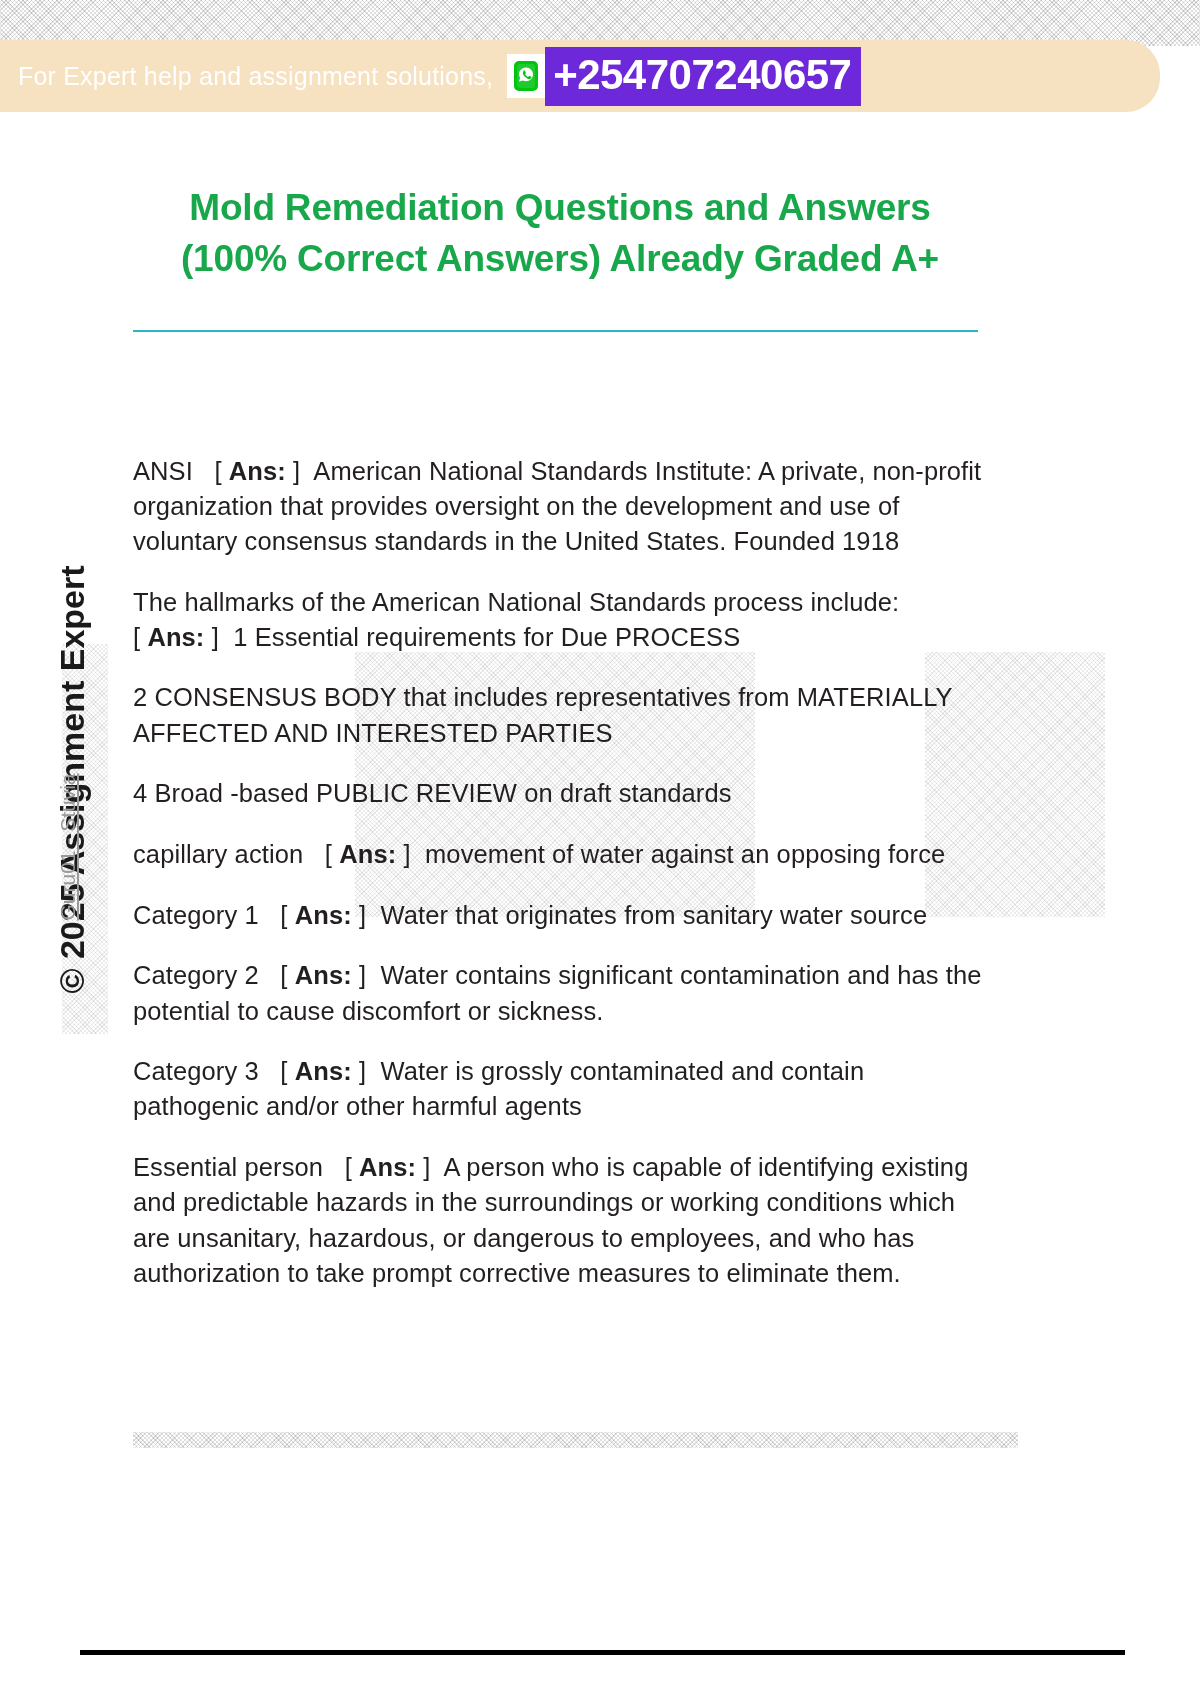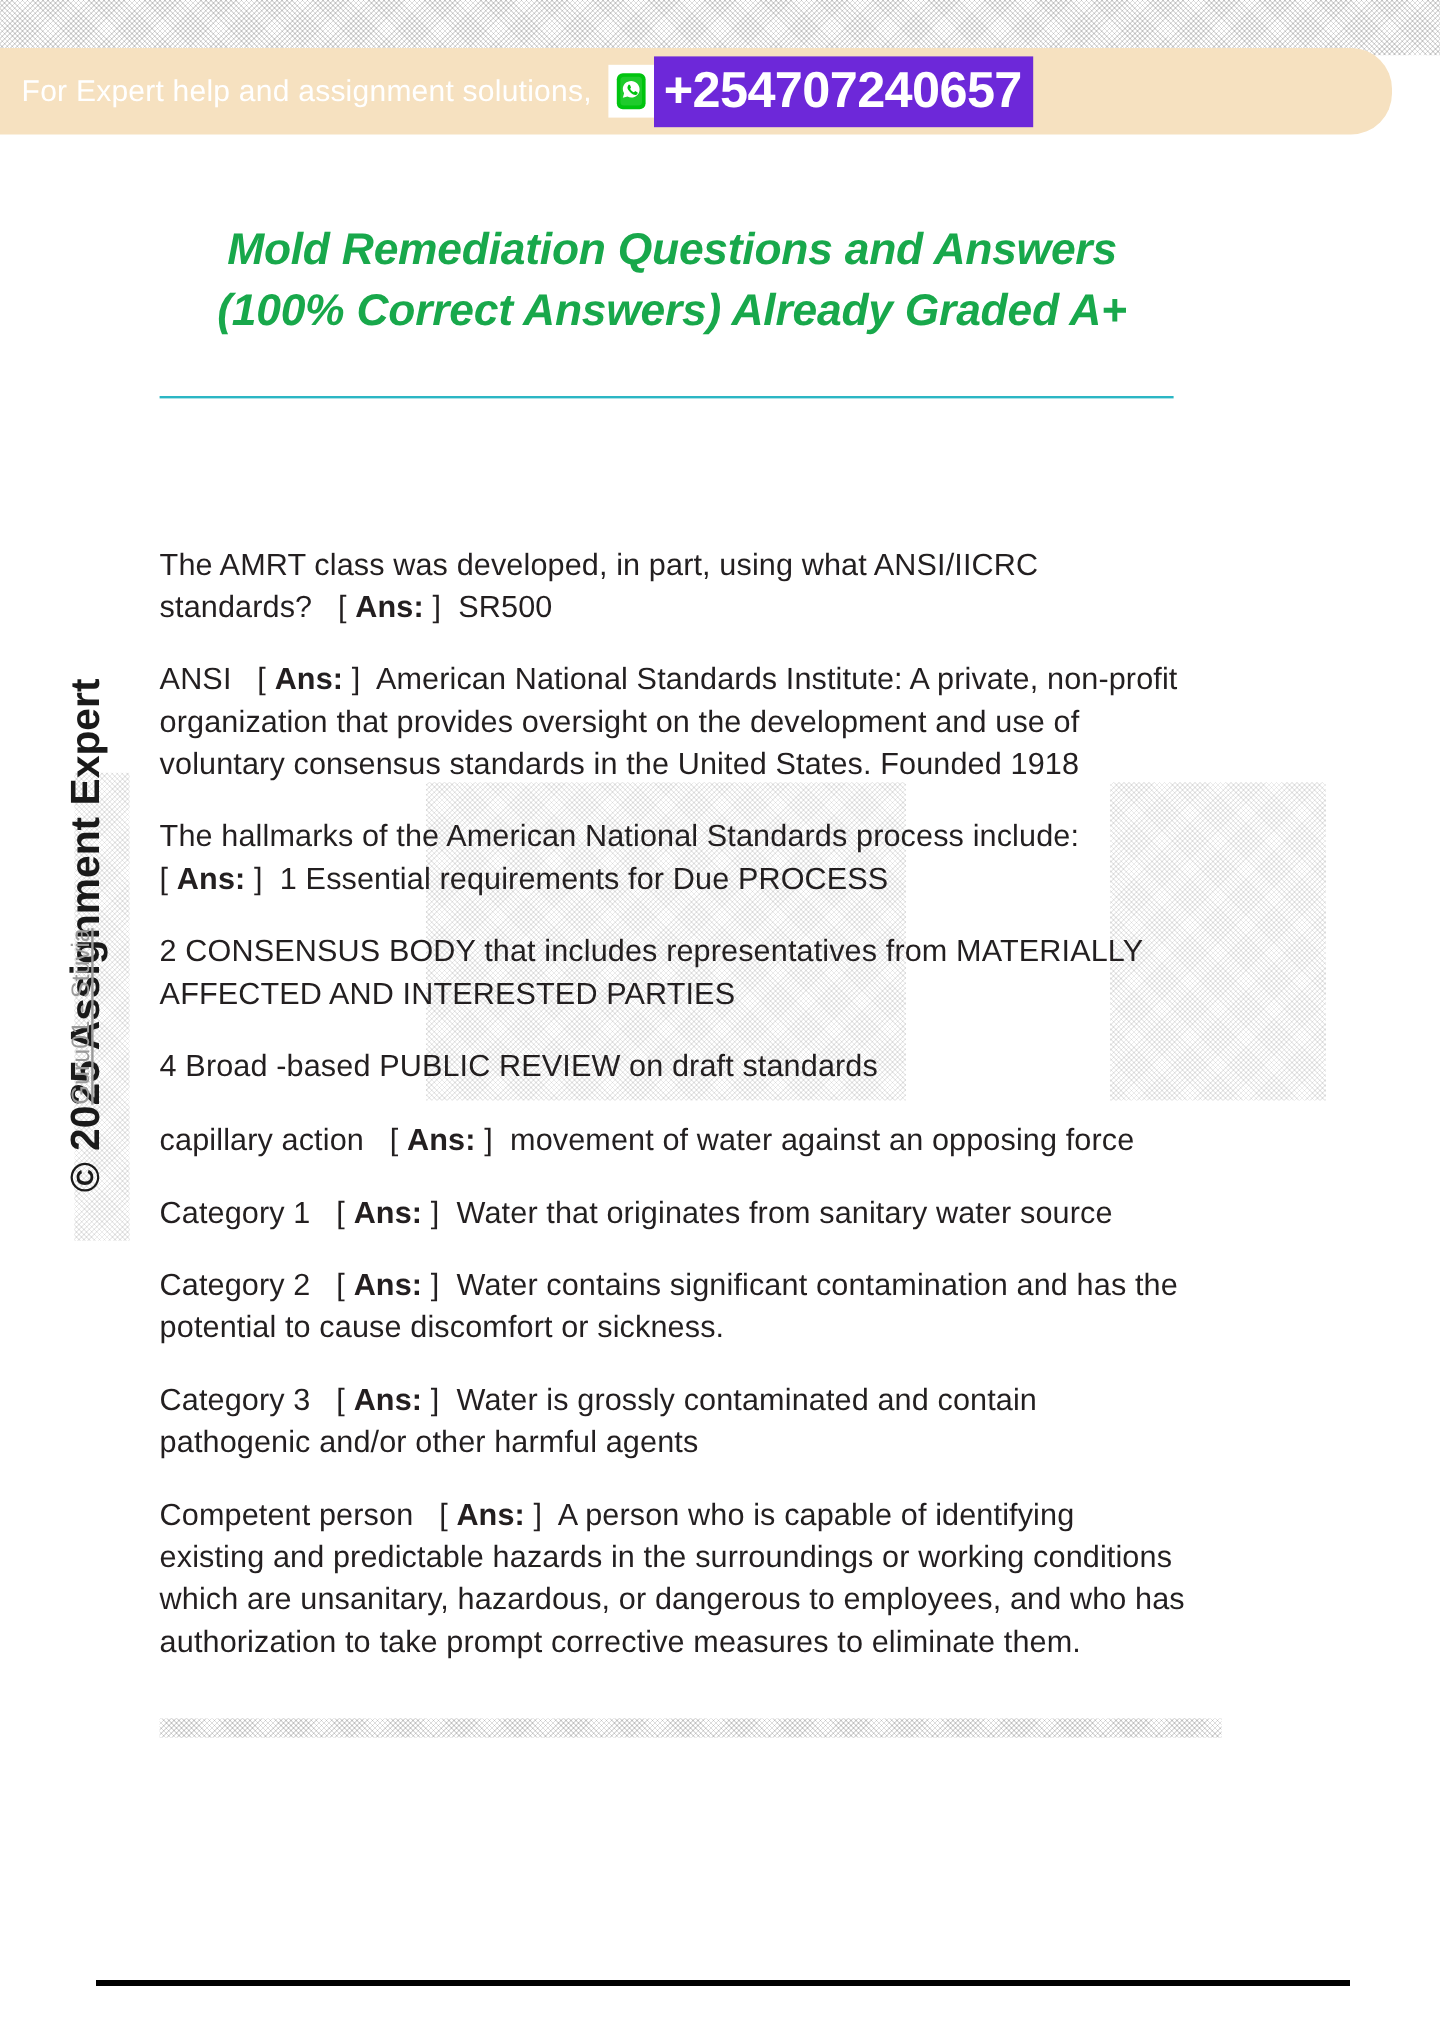--- a/index.html
+++ b/index.html
@@ -127,21 +127,20 @@
     position: absolute;
     left: 140px; top: 182px;
     width: 840px;
     text-align: center;
     color: #18a84b;
     font-size: 37px;
     font-weight: bold;
     line-height: 1.39;
     letter-spacing: -0.2px;
     font-family: "Liberation Sans", sans-serif;
-    font-style: italic;
   }
   #title-rule {
     position: absolute;
     left: 133px; top: 330px;
     width: 845px; height: 0;
     border-top: 2px solid #2bb6c4;
   }
 
   
   #doc-body {
@@ -212,25 +211,20 @@
   <div id="author-vertical">Guru01 - Stuvia</div>
 </div>
 
 <div id="doc-title">Mold Remediation Questions and Answers (100% Correct Answers) Already Graded A+</div>
 <div id="title-rule"></div>
 
 <div id="wm-body-1" class="wm-patch hatch-light"></div>
 <div id="wm-body-2" class="wm-patch hatch-light"></div>
 
 <div id="doc-body">
-  <p class="qa-block">
-    <span>The AMRT class was developed, in part, using what ANSI/IICRC standards?</span>
-    <span class="bracket">&nbsp; [&nbsp;</span><span class="ans-tag">Ans:</span><span class="bracket">&nbsp;]&nbsp;</span>
-    <span>SR500</span>
-  </p>
 
   <p class="qa-block">
     <span>ANSI</span>
     <span class="bracket">&nbsp; [&nbsp;</span><span class="ans-tag">Ans:</span><span class="bracket">&nbsp;]&nbsp;</span>
     <span>American National Standards Institute: A private, non-profit organization that provides oversight on the development and use of voluntary consensus standards in the United States. Founded 1918</span>
   </p>
 
   <p class="qa-block">
     <span>The hallmarks of the American National Standards process include:</span>
     <span class="bracket">&nbsp; [&nbsp;</span><span class="ans-tag">Ans:</span><span class="bracket">&nbsp;]&nbsp;</span>
@@ -263,21 +257,21 @@
     <span>Water contains significant contamination and has the potential to cause discomfort or sickness.</span>
   </p>
 
   <p class="qa-block">
     <span>Category 3</span>
     <span class="bracket">&nbsp; [&nbsp;</span><span class="ans-tag">Ans:</span><span class="bracket">&nbsp;]&nbsp;</span>
     <span>Water is grossly contaminated and contain pathogenic and/or other harmful agents</span>
   </p>
 
   <p class="qa-block">
-    <span>Competent person</span>
+    <span>Essential person</span>
     <span class="bracket">&nbsp; [&nbsp;</span><span class="ans-tag">Ans:</span><span class="bracket">&nbsp;]&nbsp;</span>
     <span>A person who is capable of identifying existing and predictable hazards in the surroundings or working conditions which are unsanitary, hazardous, or dangerous to employees, and who has authorization to take prompt corrective measures to eliminate them.</span>
   </p>
 </div>
 
 <div id="bottom-rule" class="hatch"></div>
 
 <div id="bottom-bar"></div>
 
 </body></html>

